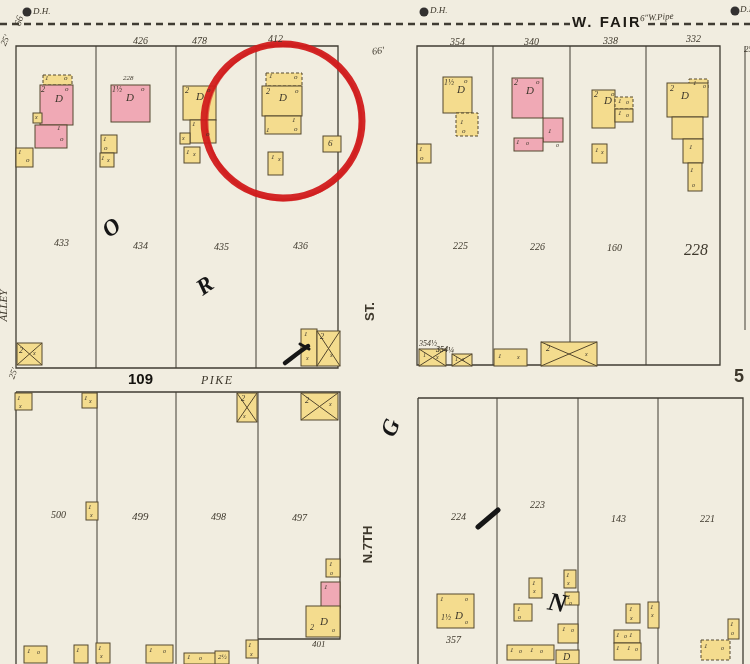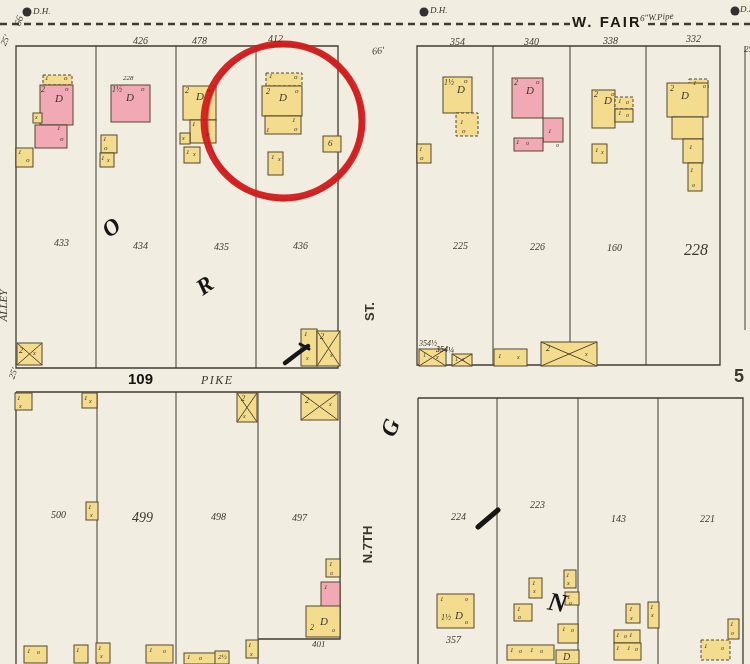--- a/index.html
+++ b/index.html
@@ -163,21 +163,21 @@
       <span class="lbl" style="left: -12px; top: 300px; font-size: 11px; transform: rotate(-90deg);">ALLEY</span>
       <span class="lbl sans bold" style="left: 360px; top: 305px; font-size: 13px; transform: rotate(-90deg);">ST.</span>
       <span class="lbl sans bold" style="left: 128px; top: 371px; font-size: 15px; color: rgb(21, 19, 15);">109</span>
       <span class="lbl" style="left: 201px; top: 374px; font-size: 12px; letter-spacing: 1.5px;">PIKE</span>
       <span class="lbl" style="left: 8px; top: 369px; font-size: 9px; transform: rotate(-70deg);">25'</span>
       <span class="lbl sans bold" style="left: 734px; top: 367px; font-size: 18px;">5</span>
       <span class="lbl" style="left: 419px; top: 340px; font-size: 8px;">354½</span>
       <span class="lbl" style="left: 436px; top: 346px; font-size: 8px; font-weight: bold;">354¼</span>
       <span class="lbl sans bold" style="left: 349px; top: 538px; font-size: 13px; transform: rotate(-90deg);">N.7TH</span>
       <span class="lbl" style="left: 51px; top: 510px; font-size: 10px;">500</span>
-      <span class="lbl" style="left: 132px; top: 511px; font-size: 14px;">499</span>
+      <span class="lbl" style="left: 132px; top: 511px; font-size: 11px;">499</span>
       <span class="lbl" style="left: 211px; top: 512px; font-size: 10px;">498</span>
       <span class="lbl" style="left: 292px; top: 513px; font-size: 10px;">497</span>
       <span class="lbl" style="left: 451px; top: 512px; font-size: 10px;">224</span>
       <span class="lbl" style="left: 530px; top: 500px; font-size: 10px;">223</span>
       <span class="lbl" style="left: 611px; top: 514px; font-size: 10px;">143</span>
       <span class="lbl" style="left: 700px; top: 514px; font-size: 10px;">221</span>
       <span class="lbl" style="left: 446px; top: 635px; font-size: 10px;">357</span>
       <span class="lbl" style="left: 312px; top: 640px; font-size: 9px;">401</span>
       <span class="lbl" style="left: 123px; top: 75px; font-size: 7px;">228</span>
       <span class="lbl bold" style="left: 103px; top: 216px; font-size: 23px; transform: rotate(-40deg); color: rgb(22, 22, 22);">O</span>

